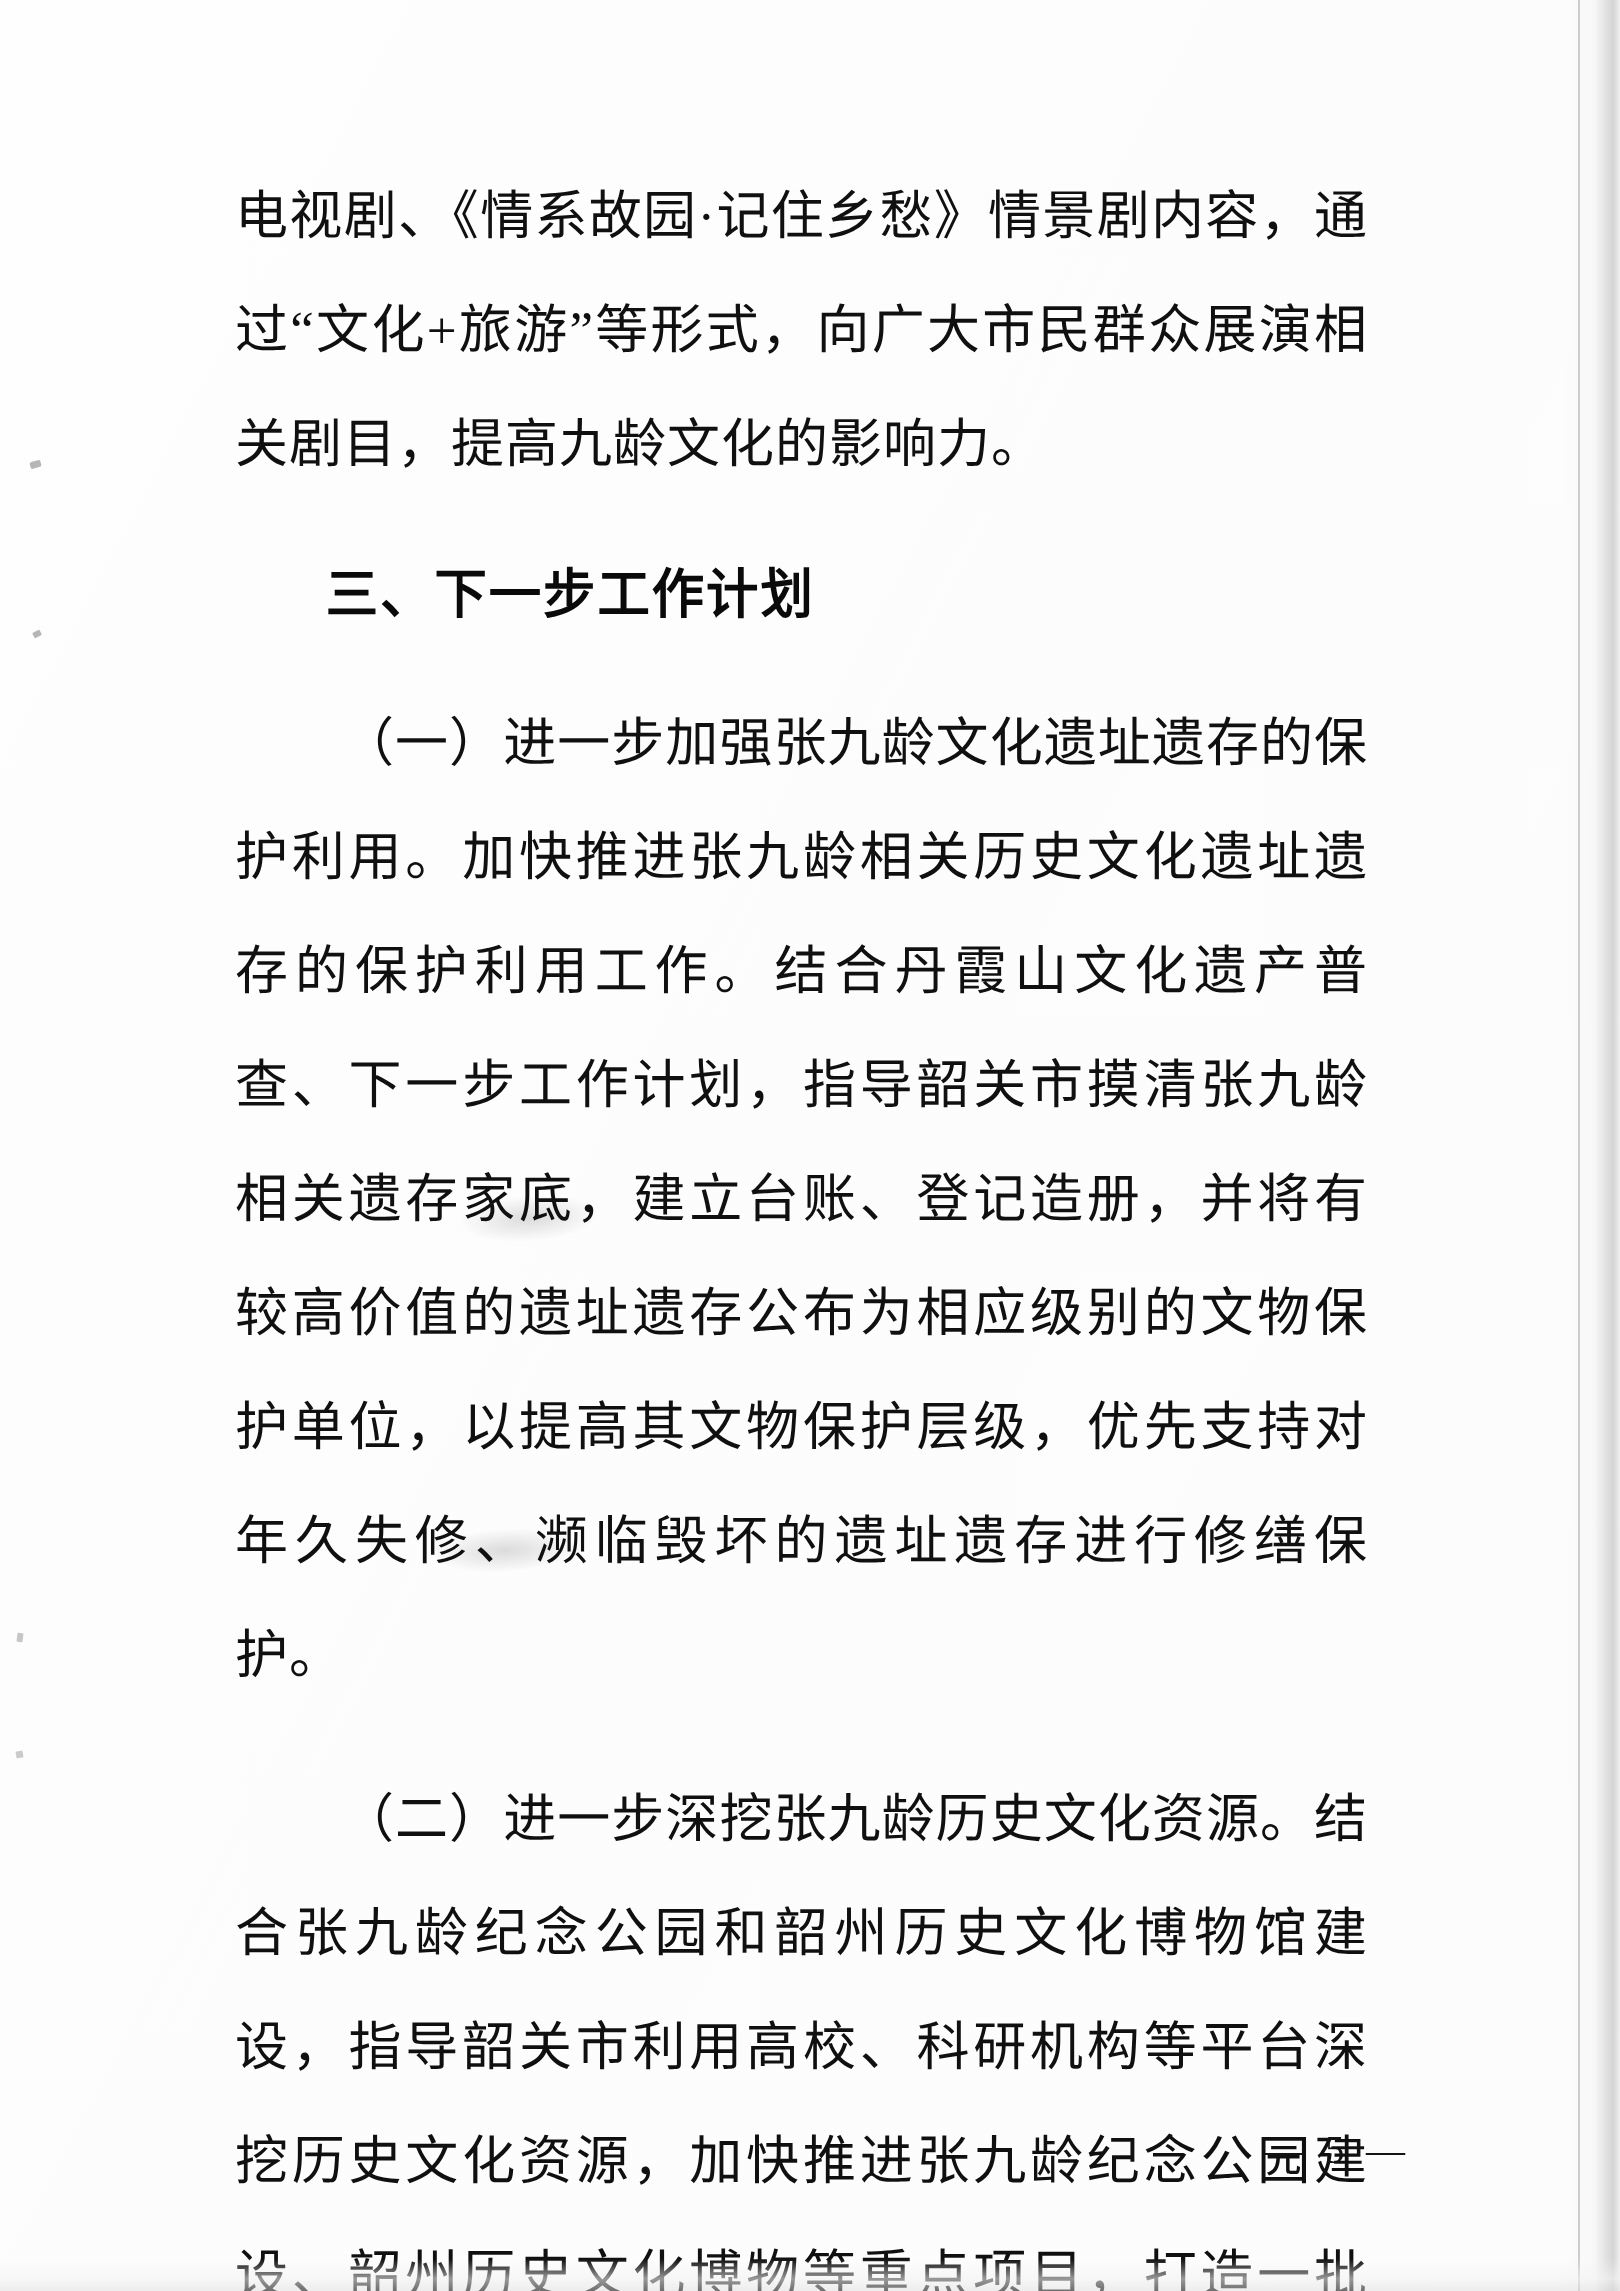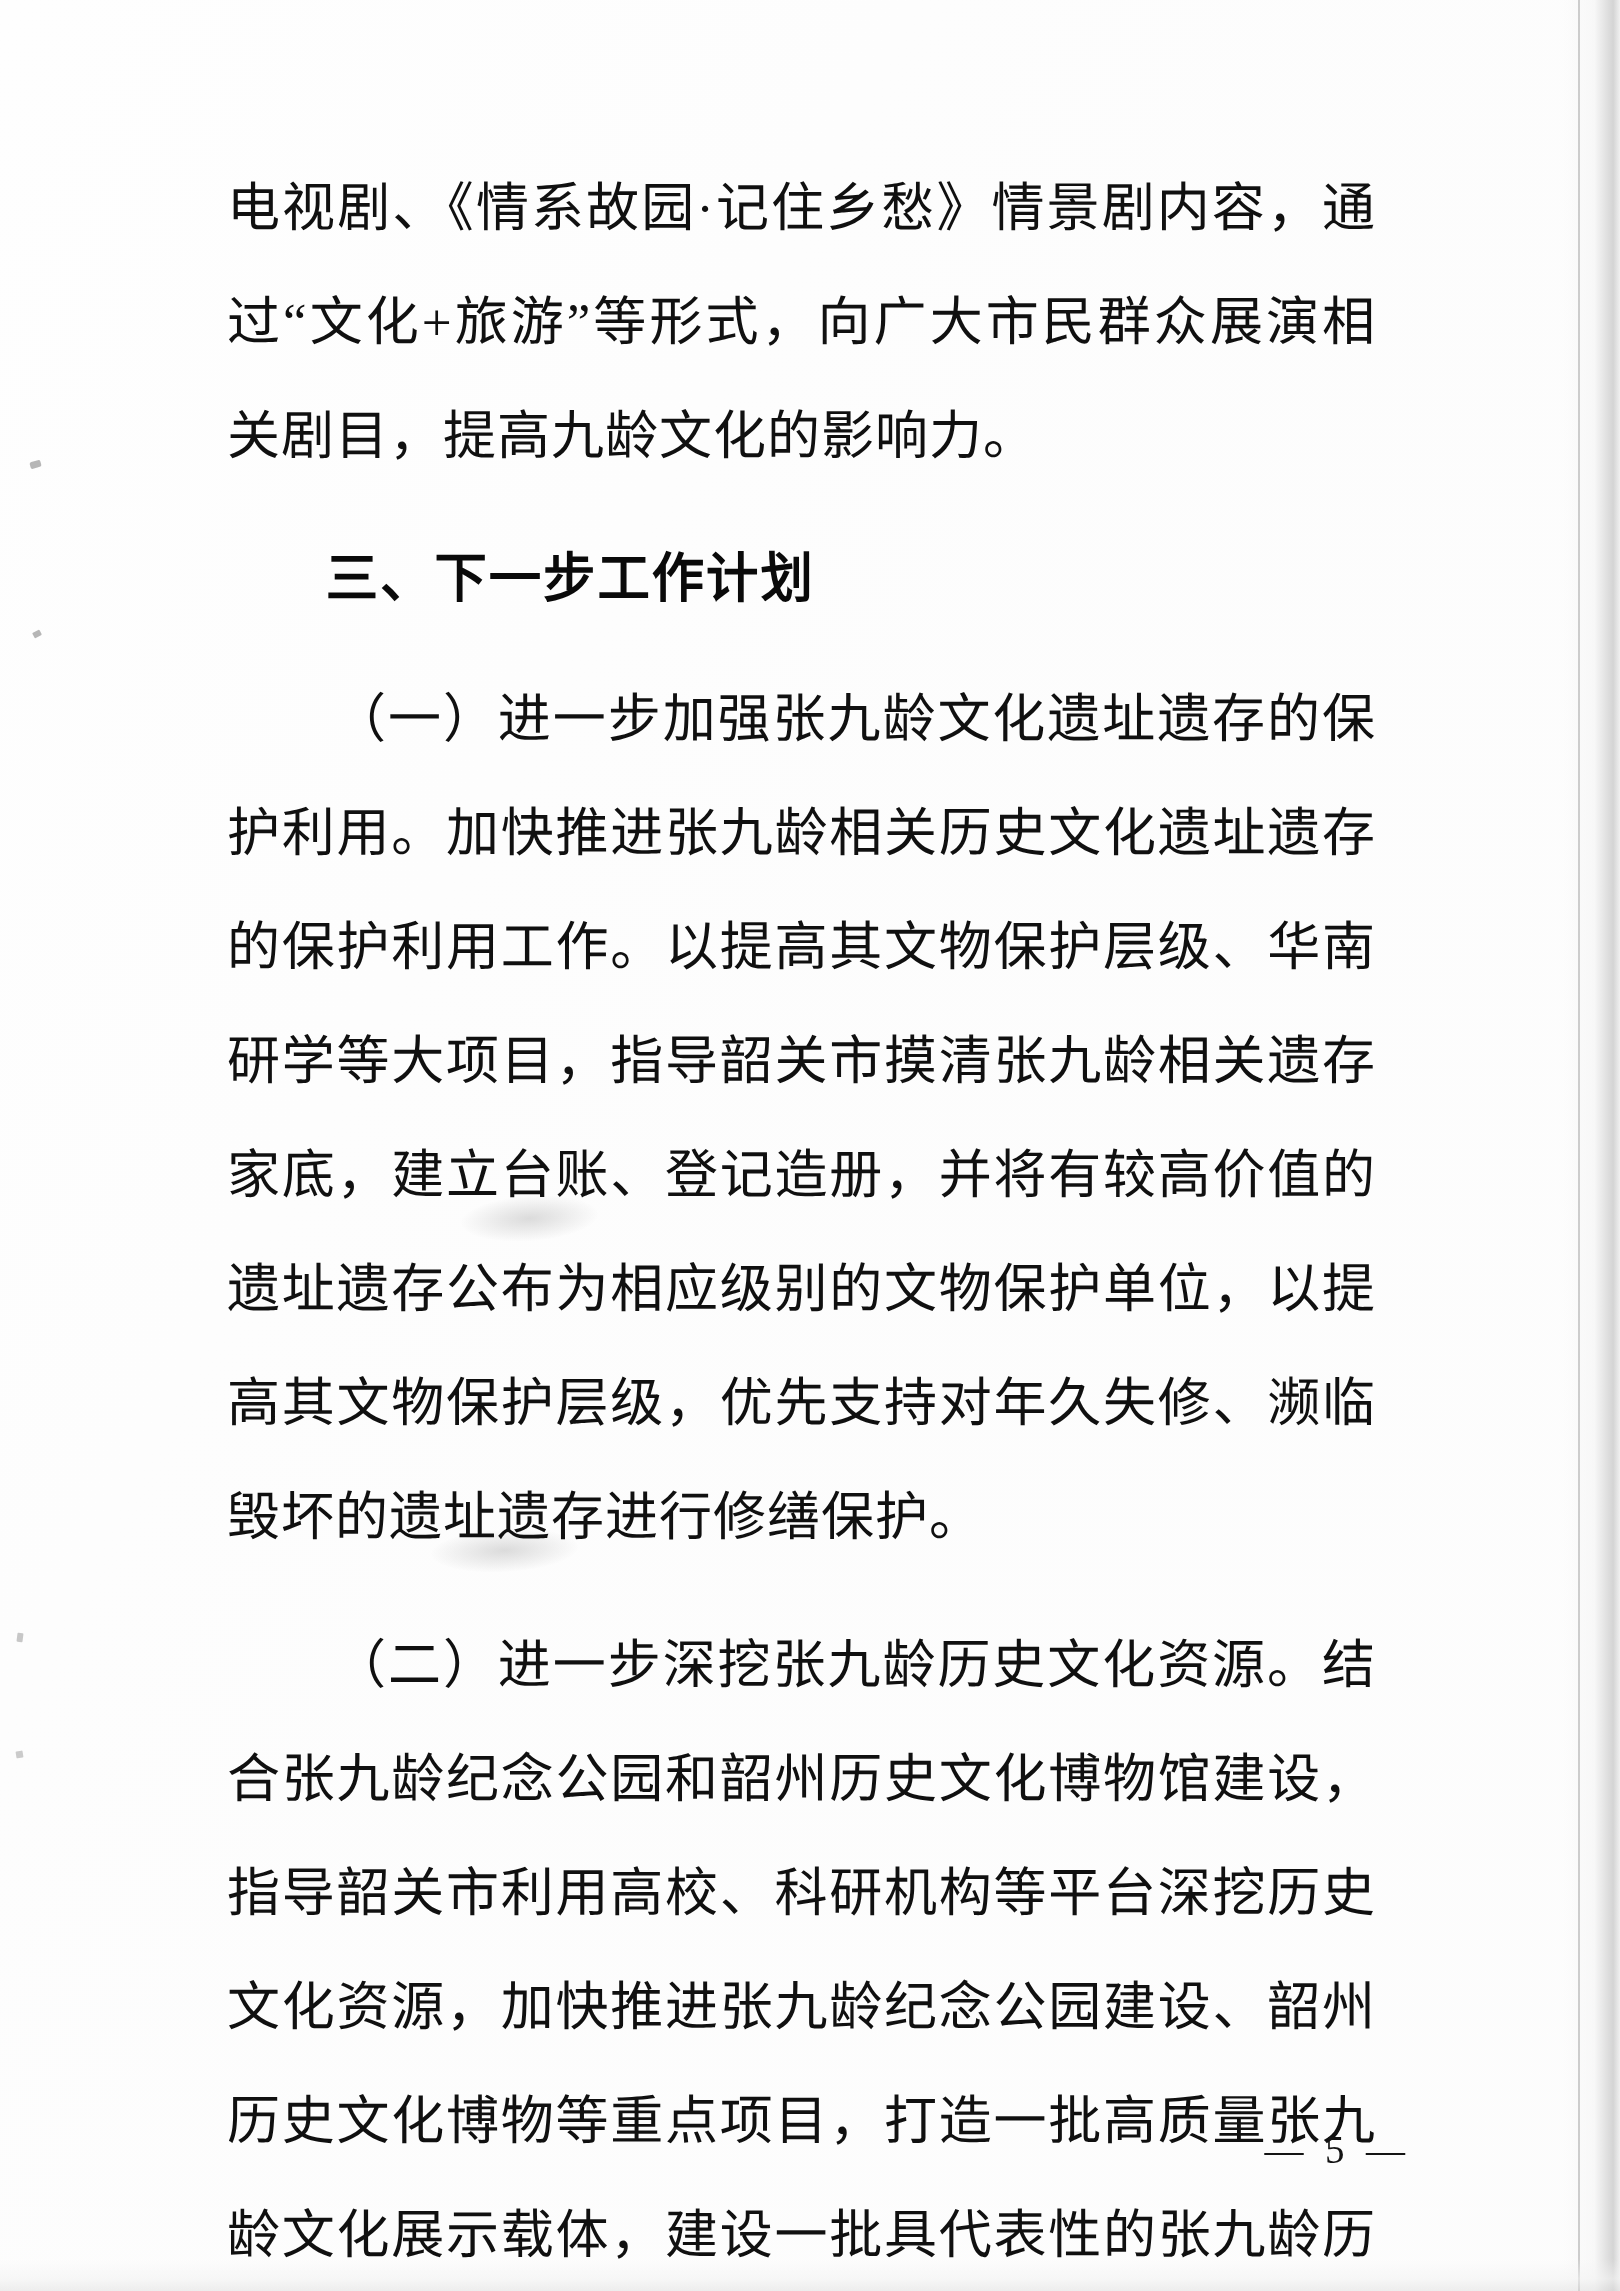--- a/index.html
+++ b/index.html
@@ -83,21 +83,21 @@
     top: 0;
     width: 1157px;
   }
 
   .para {
     font-size: 53px;
     line-height: 114px;
     letter-spacing: 1px;
     text-align: justify;
     text-justify: inter-character;
-    margin: 4px;
+    margin: 12px;
     color: #101010;
     font-family: "Liberation Serif", "DejaVu Serif", serif;
   }
 
   .para.indent {
     text-indent: 106px;
   }
 
   
   .heading {
@@ -158,21 +158,21 @@
     <div style="height:147px"></div>
 
     <p class="para">电视剧、《情系故园·记住乡愁》情景剧内容，通过“文化+旅游”等形式，向广大市民群众展演相关剧目，提高九龄文化的影响力。</p>
 
     <div class="gap-sm"></div>
 
     <p class="heading">三、下一步工作计划</p>
 
     <div class="gap-sm"></div>
 
-    <p class="para indent">（一）进一步加强张九龄文化遗址遗存的保护利用。加快推进张九龄相关历史文化遗址遗存的保护利用工作。以提高其文物保护层级、华南研学等大项目，指导韶关市摸清张九龄相关遗存家底，建立台账、登记造册，并将有较高价值的遗址遗存公布为相应级别的文物保护单位，以提高其文物保护层级，优先支持对年久失修、濒临毁坏的遗址遗存进行修缮保护。</p>
+    <p class="para indent">（一）进一步加强张九龄文化遗址遗存的保护利用。加快推进张九龄相关历史文化遗址遗存的保护利用工作。结合丹霞山文化遗产普查、下一步工作计划，指导韶关市摸清张九龄相关遗存家底，建立台账、登记造册，并将有较高价值的遗址遗存公布为相应级别的文物保护单位，以提高其文物保护层级，优先支持对年久失修、濒临毁坏的遗址遗存进行修缮保护。</p>
 
     <div class="gap-sm"></div>
 
     <p class="para indent">（二）进一步深挖张九龄历史文化资源。结合张九龄纪念公园和韶州历史文化博物馆建设，指导韶关市利用高校、科研机构等平台深挖历史文化资源，加快推进张九龄纪念公园建设、韶州历史文化博物等重点项目，打造一批高质量张九龄文化展示载体，建设一批具代表性的张九龄历史文化旅游景点。</p>
 
   </div>
 
   <div class="page-number">— 5 —</div>
 
   <div class="scan-edge-right"></div>

